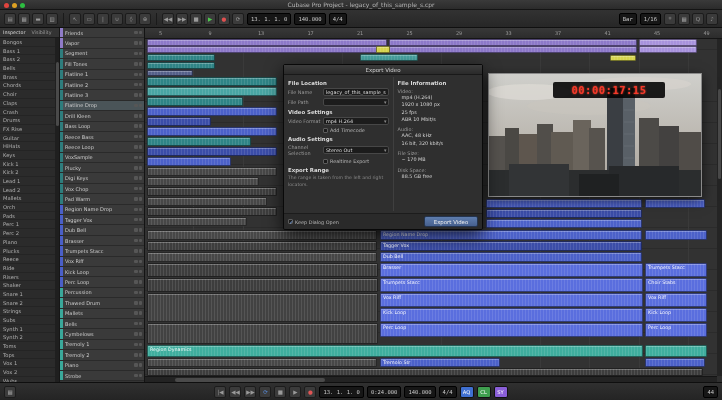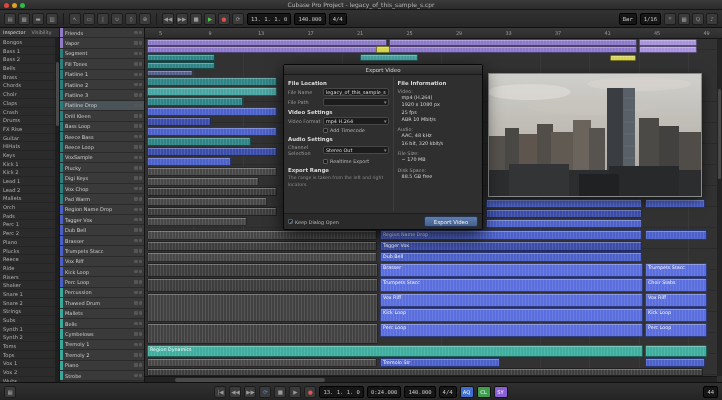--- a/index.html
+++ b/index.html
@@ -593,20 +593,21 @@
           <line x1="135" y1="84" x2="145" y2="84"></line>
       </g>
       <rect x="150" y="44" width="20" height="62" fill="#4c4a47"></rect>
       <rect x="170" y="52" width="20" height="54" fill="#434140"></rect>
       <rect x="190" y="58" width="22" height="48" fill="#504c48"></rect>
       <rect x="0" y="96" width="212" height="26" fill="#2b2d2e"></rect>
       <rect x="20" y="90" width="60" height="32" fill="#323436"></rect>
       <rect x="120" y="92" width="70" height="30" fill="#27292b"></rect>
       <rect x="90" y="100" width="40" height="22" fill="#1f2122"></rect>
     </svg>
+    <div class="timecode">00:00:17:15</div>
   </div>
 
   <div class="dialog">
     <div class="dlg-title">Export Video</div>
     <div class="dlg-body">
       <div class="dlg-left">
         <div class="dlg-sec">File Location</div>
         <div class="dlg-row">
           <span class="dlg-lbl">File Name</span>
           <span class="dlg-field">legacy_of_this_sample_s</span>

